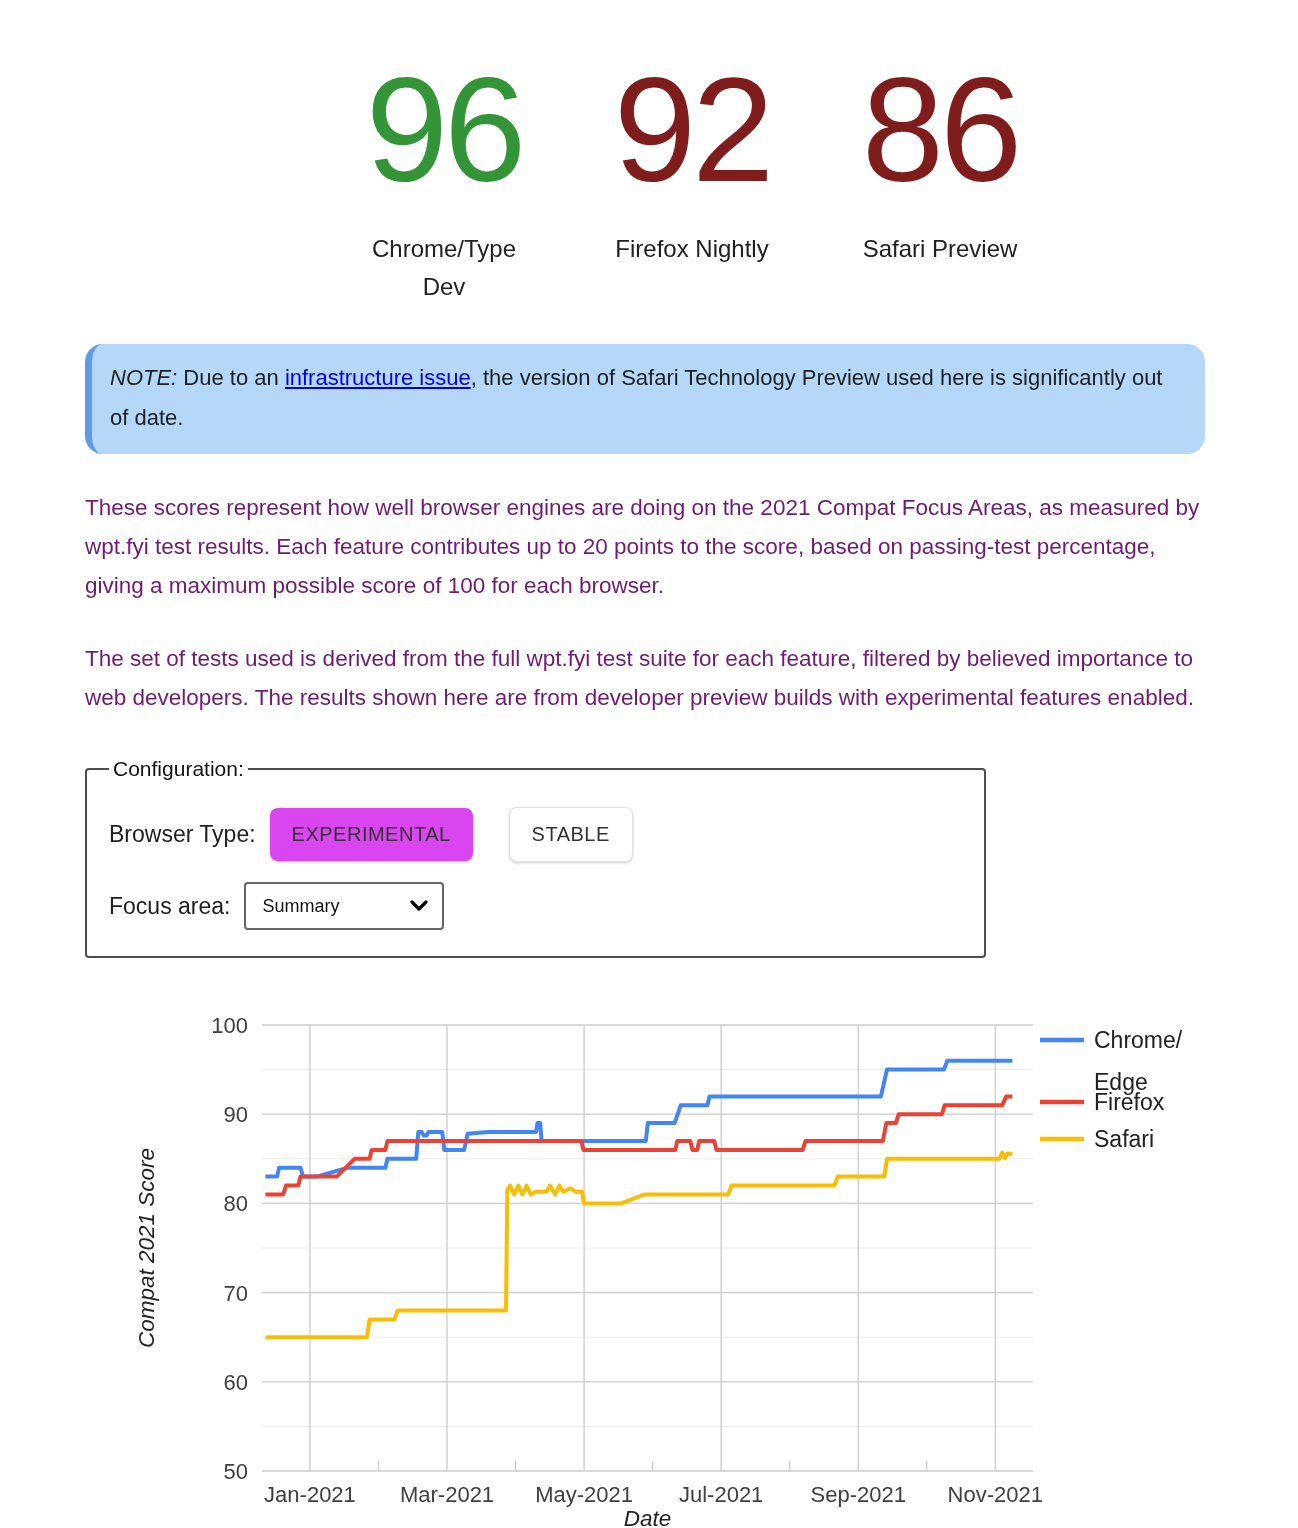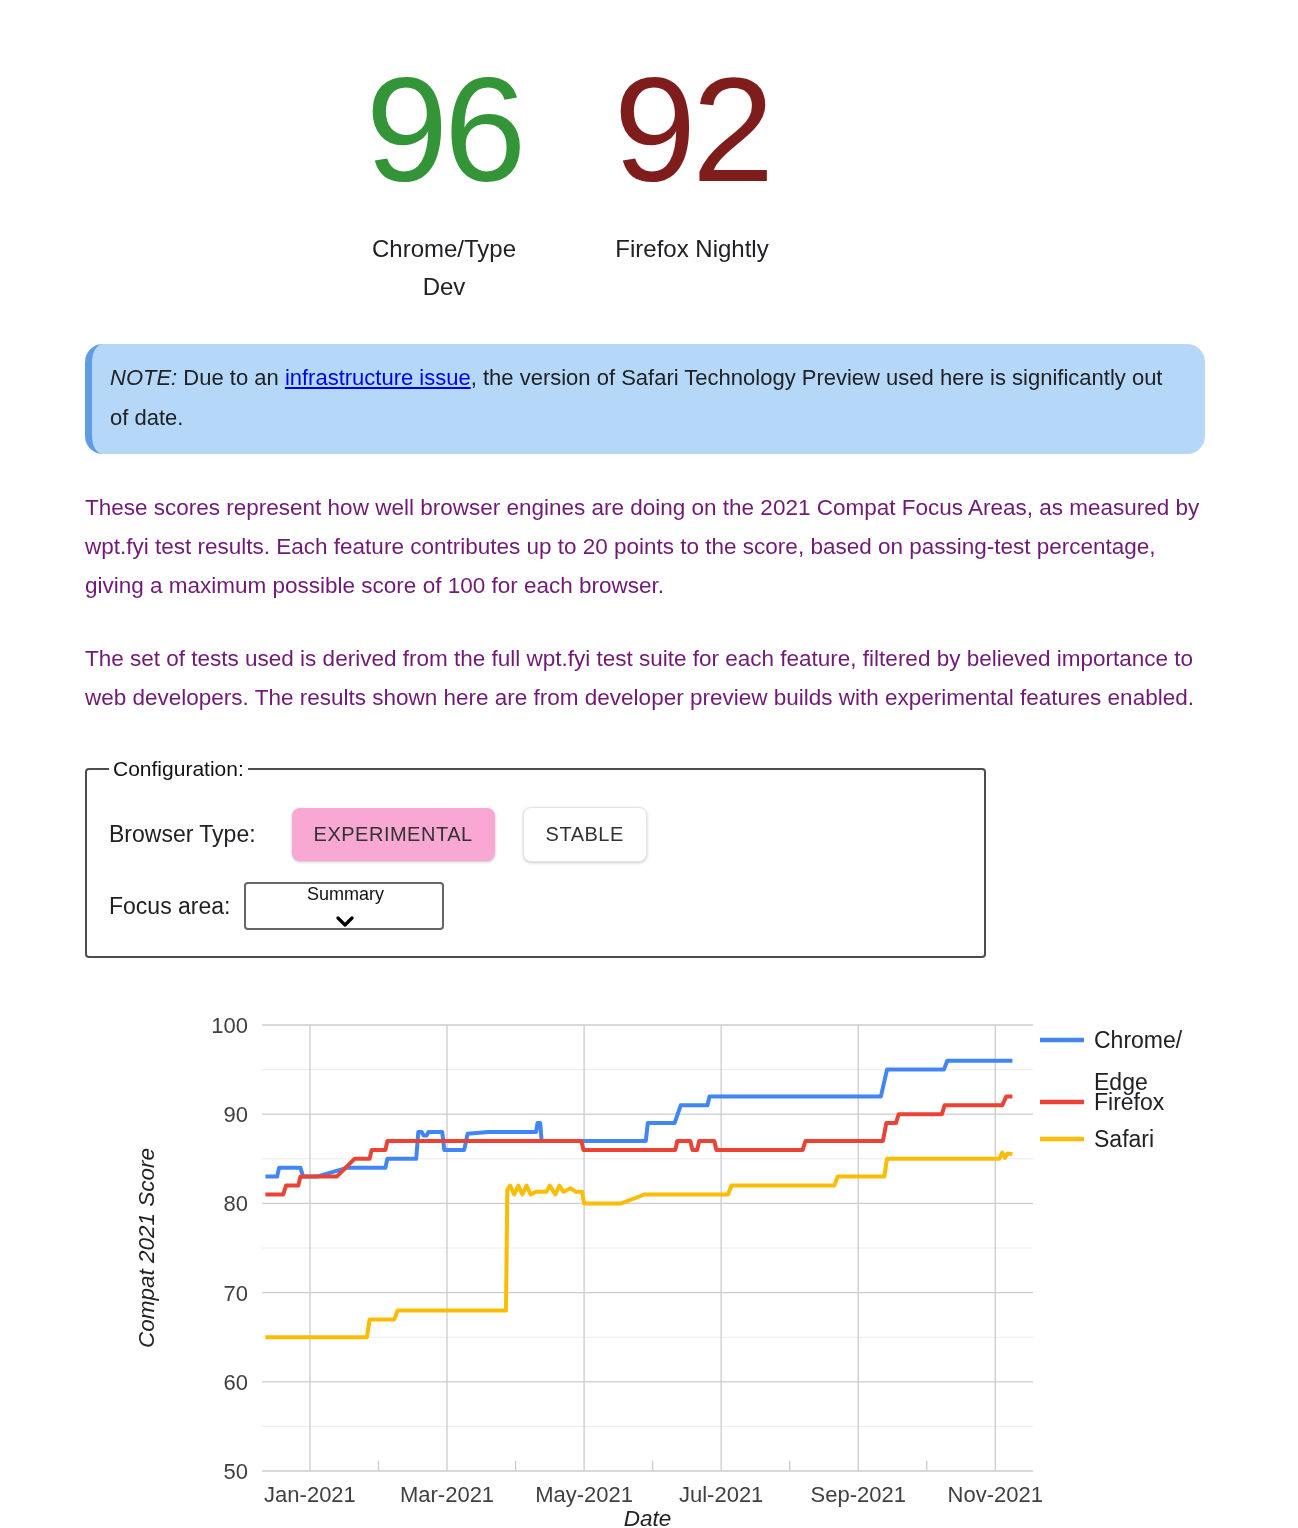--- a/index.html
+++ b/index.html
@@ -24,26 +24,26 @@
   .body-text{margin:34px 0 0 85px;width:1118px;font-size:22.5px;line-height:39px;color:#701a75;}
 
   
   fieldset.config{margin:40px 0 0 85px;width:901px;box-sizing:border-box;
         border:2px solid #4d4d4d;border-radius:4px;padding:6px 20px 26px 22px;}
   fieldset.config legend{font-size:21px;color:#111;padding:0 4px;}
   .cfg-row{display:flex;align-items:center;margin-top:20px;}
   .cfg-label{font-size:23px;color:#202124;margin-right:14px;}
   .btn{font-family:"Liberation Sans",sans-serif;font-size:20px;color:#333;
        border:none;border-radius:8px;padding:15px 22px;cursor:pointer;letter-spacing:0.5px;}
-  .btn.selected{background:#f9a8d4;box-shadow:0 1px 3px rgba(0,0,0,0.25);margin-left:22px;}
+  .btn.selected{background:#d946ef;box-shadow:0 1px 3px rgba(0,0,0,0.25);}
   .btn.plain{background:#ffffff;border:1px solid #e3e3e3;box-shadow:0 1px 3px rgba(0,0,0,0.2);}
-  .btn + .btn{margin-left:28px;text-align:right;}
+  .btn + .btn{margin-left:36px;text-align:right;}
   .select-box{display:flex;align-items:center;justify-content:space-between;
        width:200px;height:48px;box-sizing:border-box;border:2px solid #666;border-radius:4px;
-       background:#fff;padding:0 14px 0 16px;cursor:pointer;flex-direction:column;}
+       background:#fff;padding:0 14px 0 16px;cursor:pointer;}
   .select-box .value{font-size:18px;color:#111;}
 
   
   #chart{margin:34px 0 0 130px;}
   #chart text.tick{font:22px "Liberation Sans",sans-serif;fill:#404040;}
   #chart text.axis-title{font:italic 22.5px "Liberation Sans",sans-serif;fill:#222;}
   #chart text.legend{font:23px "Liberation Sans",sans-serif;fill:#202124;}
 </style>
 </head>
 <body>
@@ -53,20 +53,26 @@
     <div class="score-value dark">96</div>
     <div class="score-label">
       <div>Chrome/Type</div>
       <div>Dev</div>
     </div>
   </div>
   <div class="score-col">
     <div class="score-value light">92</div>
     <div class="score-label">
       <div>Firefox Nightly</div>
+    </div>
+  </div>
+  <div class="score-col">
+    <div class="score-value light">86</div>
+    <div class="score-label">
+      <div>Safari Preview</div>
     </div>
   </div>
 </section>
 
 <div class="note">
   <em>NOTE:</em><span> Due to an </span><a>infrastructure issue</a><span>, the version of Safari Technology Preview used here is significantly out of date.</span>
 </div>
 
 <p class="body-text">These scores represent how well browser engines are doing on the 2021 Compat Focus Areas, as measured by wpt.fyi test results. Each feature contributes up to 20 points to the score, based on passing-test percentage, giving a maximum possible score of 100 for each browser.</p>
 <p class="body-text">The set of tests used is derived from the full wpt.fyi test suite for each feature, filtered by believed importance to web developers. The results shown here are from developer preview builds with experimental features enabled.</p>

